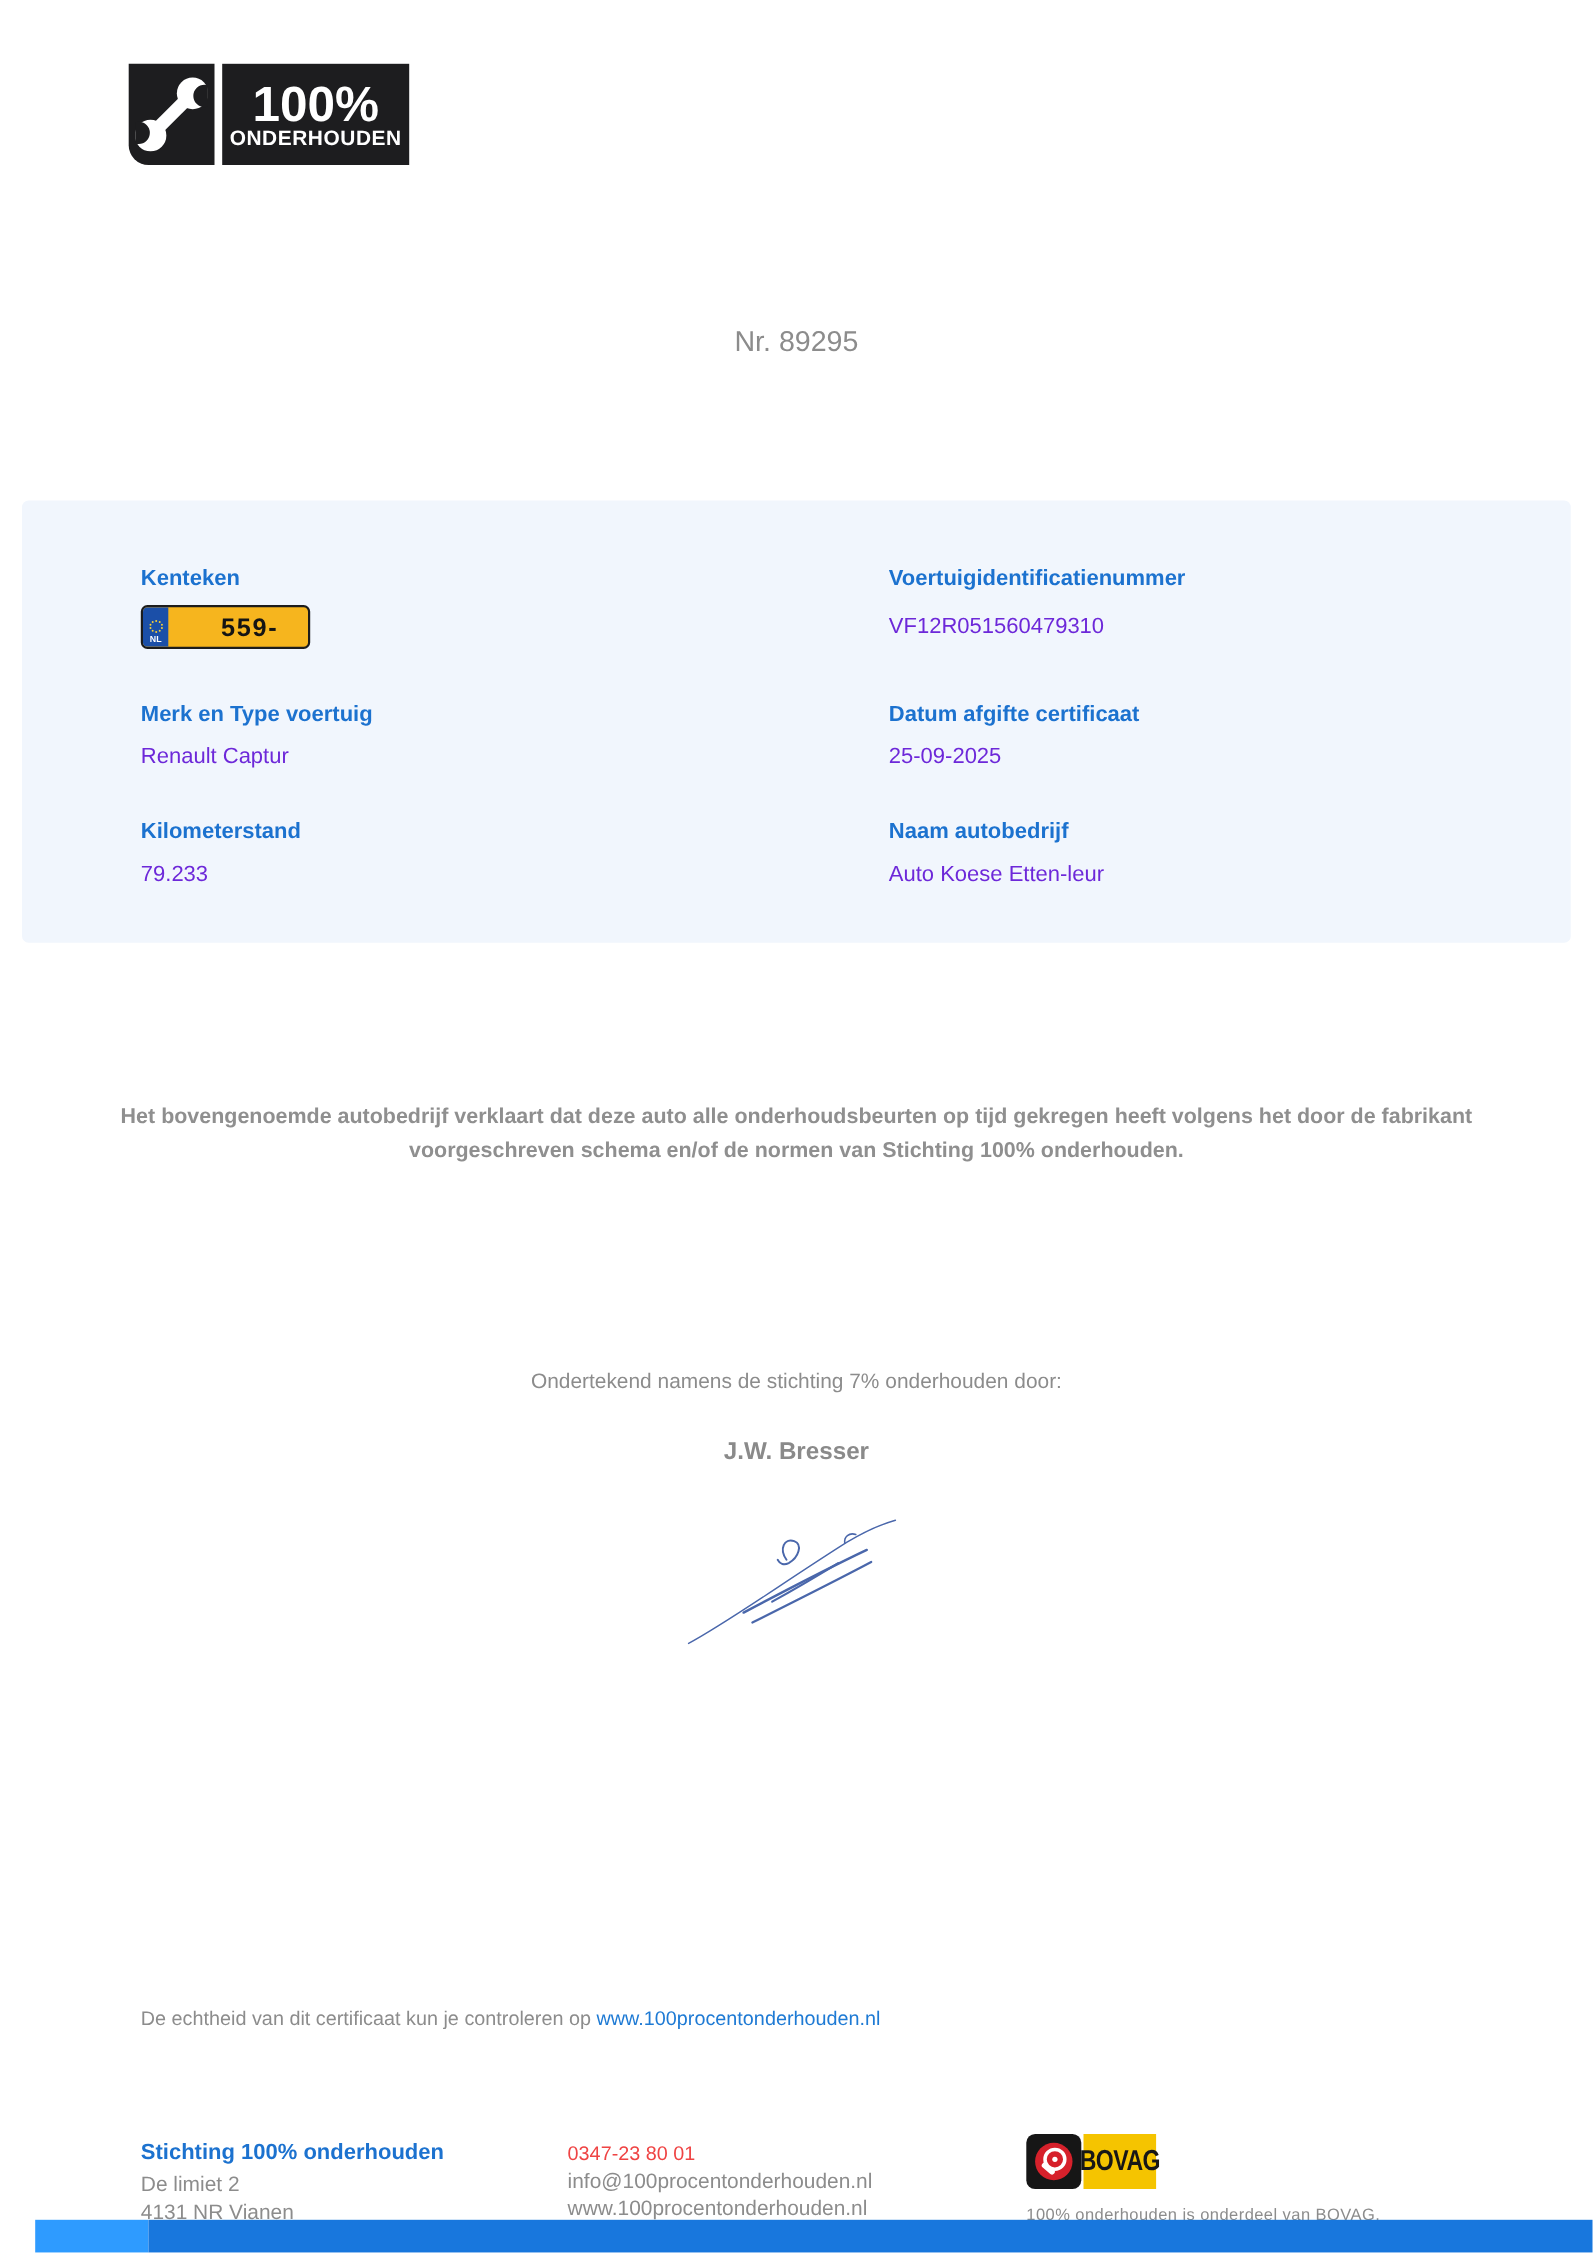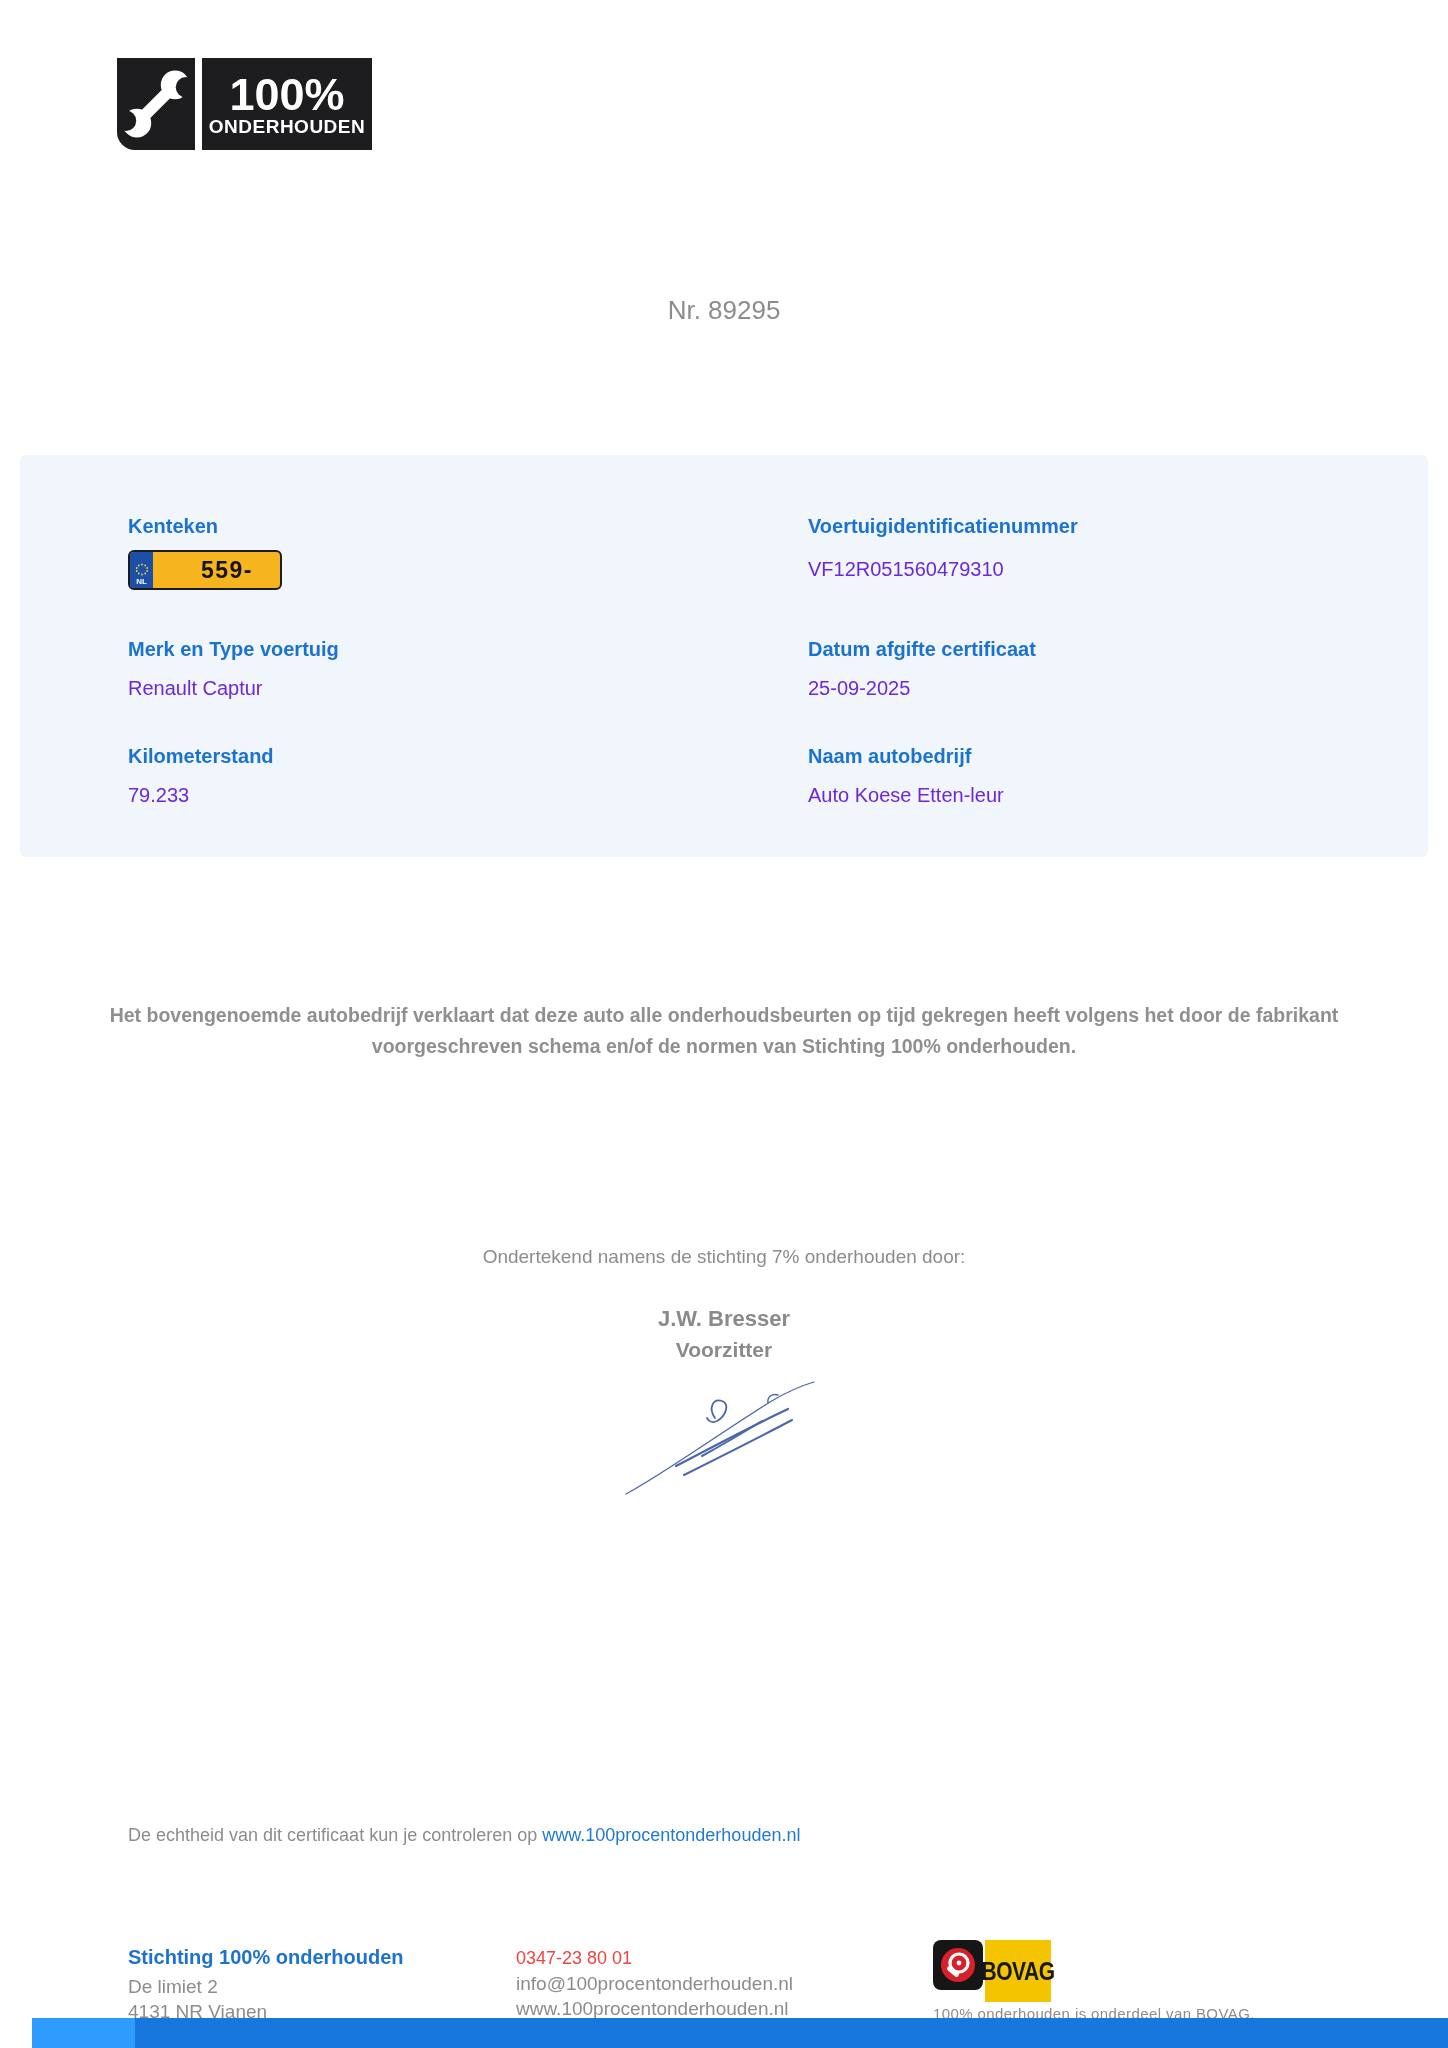--- a/index.html
+++ b/index.html
@@ -108,21 +108,21 @@
   .footer-phone { position: absolute; left: 516px; top: 1948px; font-size: 18px; color: #ef4444; }
   .footer-email { position: absolute; left: 516px; top: 1973px; font-size: 19px; color: #8c8c8c; }
   .footer-site  { position: absolute; left: 516px; top: 1998px; font-size: 19px; color: #8c8c8c; }
 
   .bovag { position: absolute; left: 933px; top: 1940px; display: flex; height: 50px; }
   .bovag-mark {
     width: 50px; height: 50px; background: #161616; border-radius: 8px;
     display: flex; align-items: center; justify-content: center;
   }
   .bovag-wordbox {
-    width: 66px; height: 62px; background: #f5c400; margin-left: 2px;
+    width: 66px; height: 50px; background: #f5c400; margin-left: 2px;
     display: flex; align-items: center; justify-content: center;
   }
   .bovag-word {
     font-size: 21px; font-weight: 700; color: #171717; letter-spacing: -0.5px;
     transform: scaleY(1.25); font-stretch: condensed;
   }
   .bovag-note { position: absolute; left: 933px; top: 2005px; font-size: 15px; color: #8c8c8c; letter-spacing: 0.4px; }
 
   
   .bar-light { position: absolute; left: 32px; top: 2018px; width: 103px; height: 30px; background: #2e9bff; }
@@ -203,21 +203,20 @@
       <div class="field-label">Naam autobedrijf</div>
       <div class="field-value">Auto Koese Etten-leur</div>
     </div>
 
   </div>
 
   <div class="statement">Het bovengenoemde autobedrijf verklaart dat deze auto alle onderhoudsbeurten op tijd gekregen heeft volgens het door de fabrikant voorgeschreven schema en/of de normen van Stichting 100% onderhouden.</div>
 
   <div class="signed-intro">Ondertekend namens de stichting 7% onderhouden door:</div>
   <div class="signer-name">J.W. Bresser</div>
-  <div class="signer-role">Voorzitter</div>
 
   <svg class="signature" viewBox="0 0 200 125">
     <g fill="none" stroke="#4a67ab" stroke-linecap="round">
       <path d="M 8,116 C 42,98 95,60 152,24 C 167,15 182,8 196,4" stroke-width="1.3"></path>
       <path d="M 58,88 C 94,69 134,48 170,31" stroke-width="2.2"></path>
       <path d="M 66,97 C 102,79 142,59 174,42" stroke-width="2.0"></path>
       <path d="M 84,78 C 106,66 126,54 144,43" stroke-width="2.0"></path>
       <path d="M 97,40 C 90,30 95,20 104,23 C 112,26 108,38 99,43 C 95,45 91,44 89,40" stroke-width="1.8"></path>
       <path d="M 150,25 C 149,19 154,15 160,17" stroke-width="1.4"></path>
     </g>

